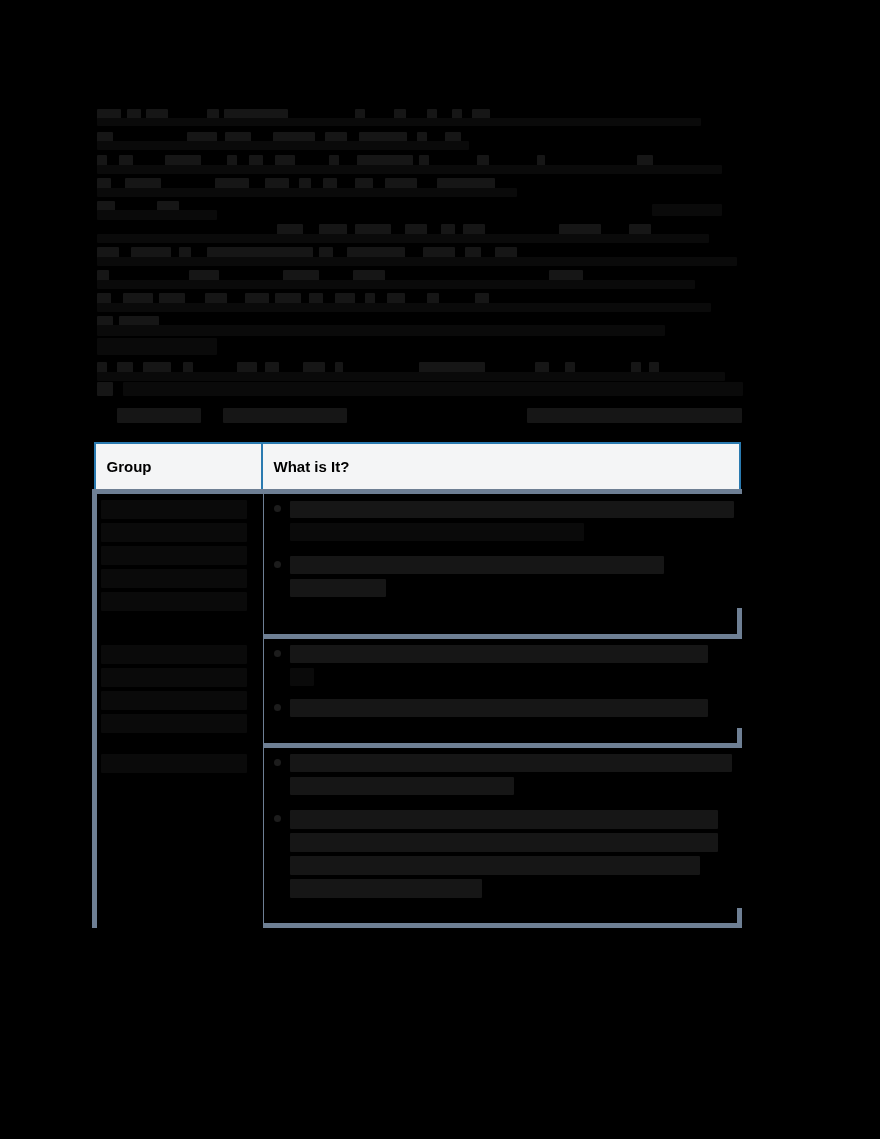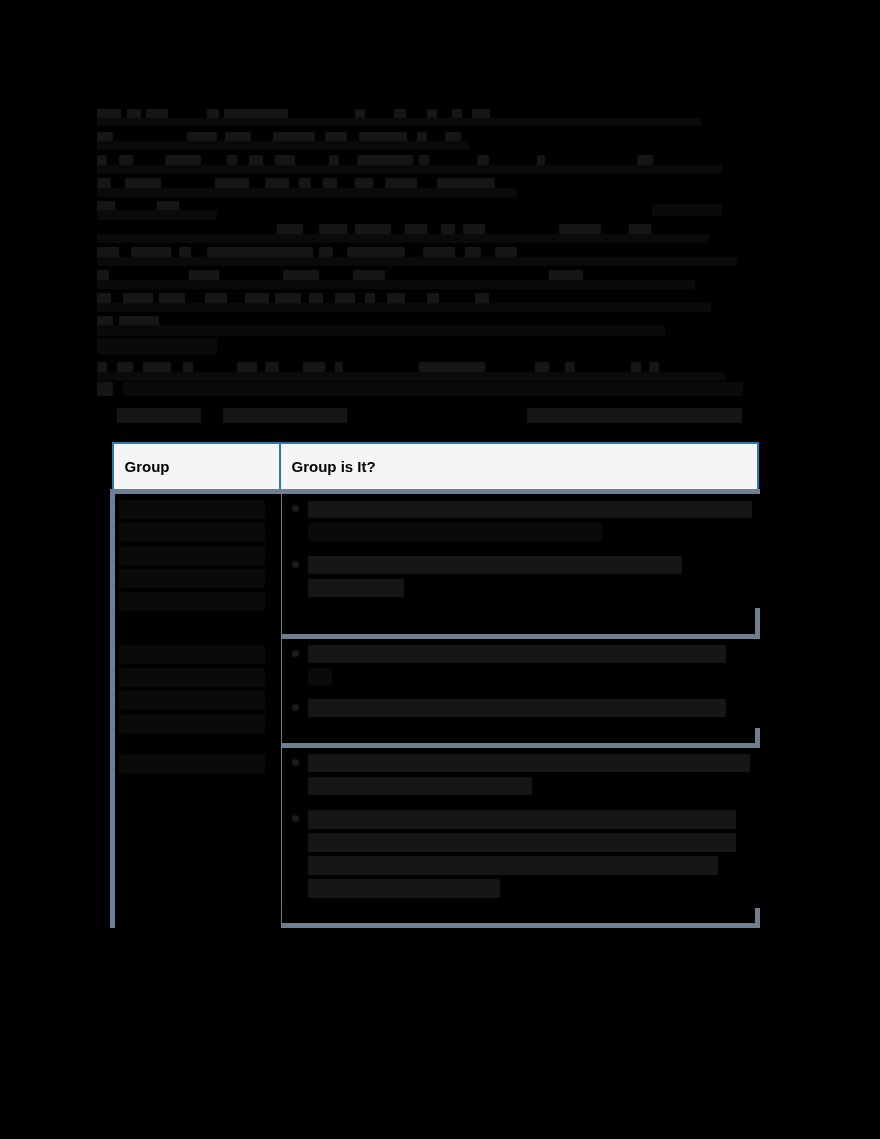--- a/index.html
+++ b/index.html
@@ -44,21 +44,21 @@
   .bar.d {
     background: #0a0a0a;
   }
   .bar.t {
     background: #161616;
   }
 
   
   .tbl-wrap {
     position: absolute;
-    left: 110px;
+    left: 92px;
     top: 442px;
     width: 645px;
   }
   table.doc-table {
     border-collapse: collapse;
     width: 645px;
     table-layout: fixed;
   }
   table.doc-table col.c1 { width: 167px; }
   table.doc-table col.c2 { width: 478px; }
@@ -283,21 +283,21 @@
 
   <div class="tbl-wrap">
     <table class="doc-table">
       <colgroup>
           <col class="c1">
           <col class="c2">
         </colgroup>
       <thead>
         <tr>
           <th>Group</th>
-          <th class="th-right">Group is It?</th>
+          <th class="th-right">What is It?</th>
         </tr>
       </thead>
       <tbody>
 
         <tr>
           <td class="cell-group">
             <div class="cell-inner gcell">
               <div class="redline">
                 <span class="bar t" style="left:0px;width:8px;"></span>
                 <span class="bar d" style="left:0px;top:0px;width:146px;height:19px;"></span>

